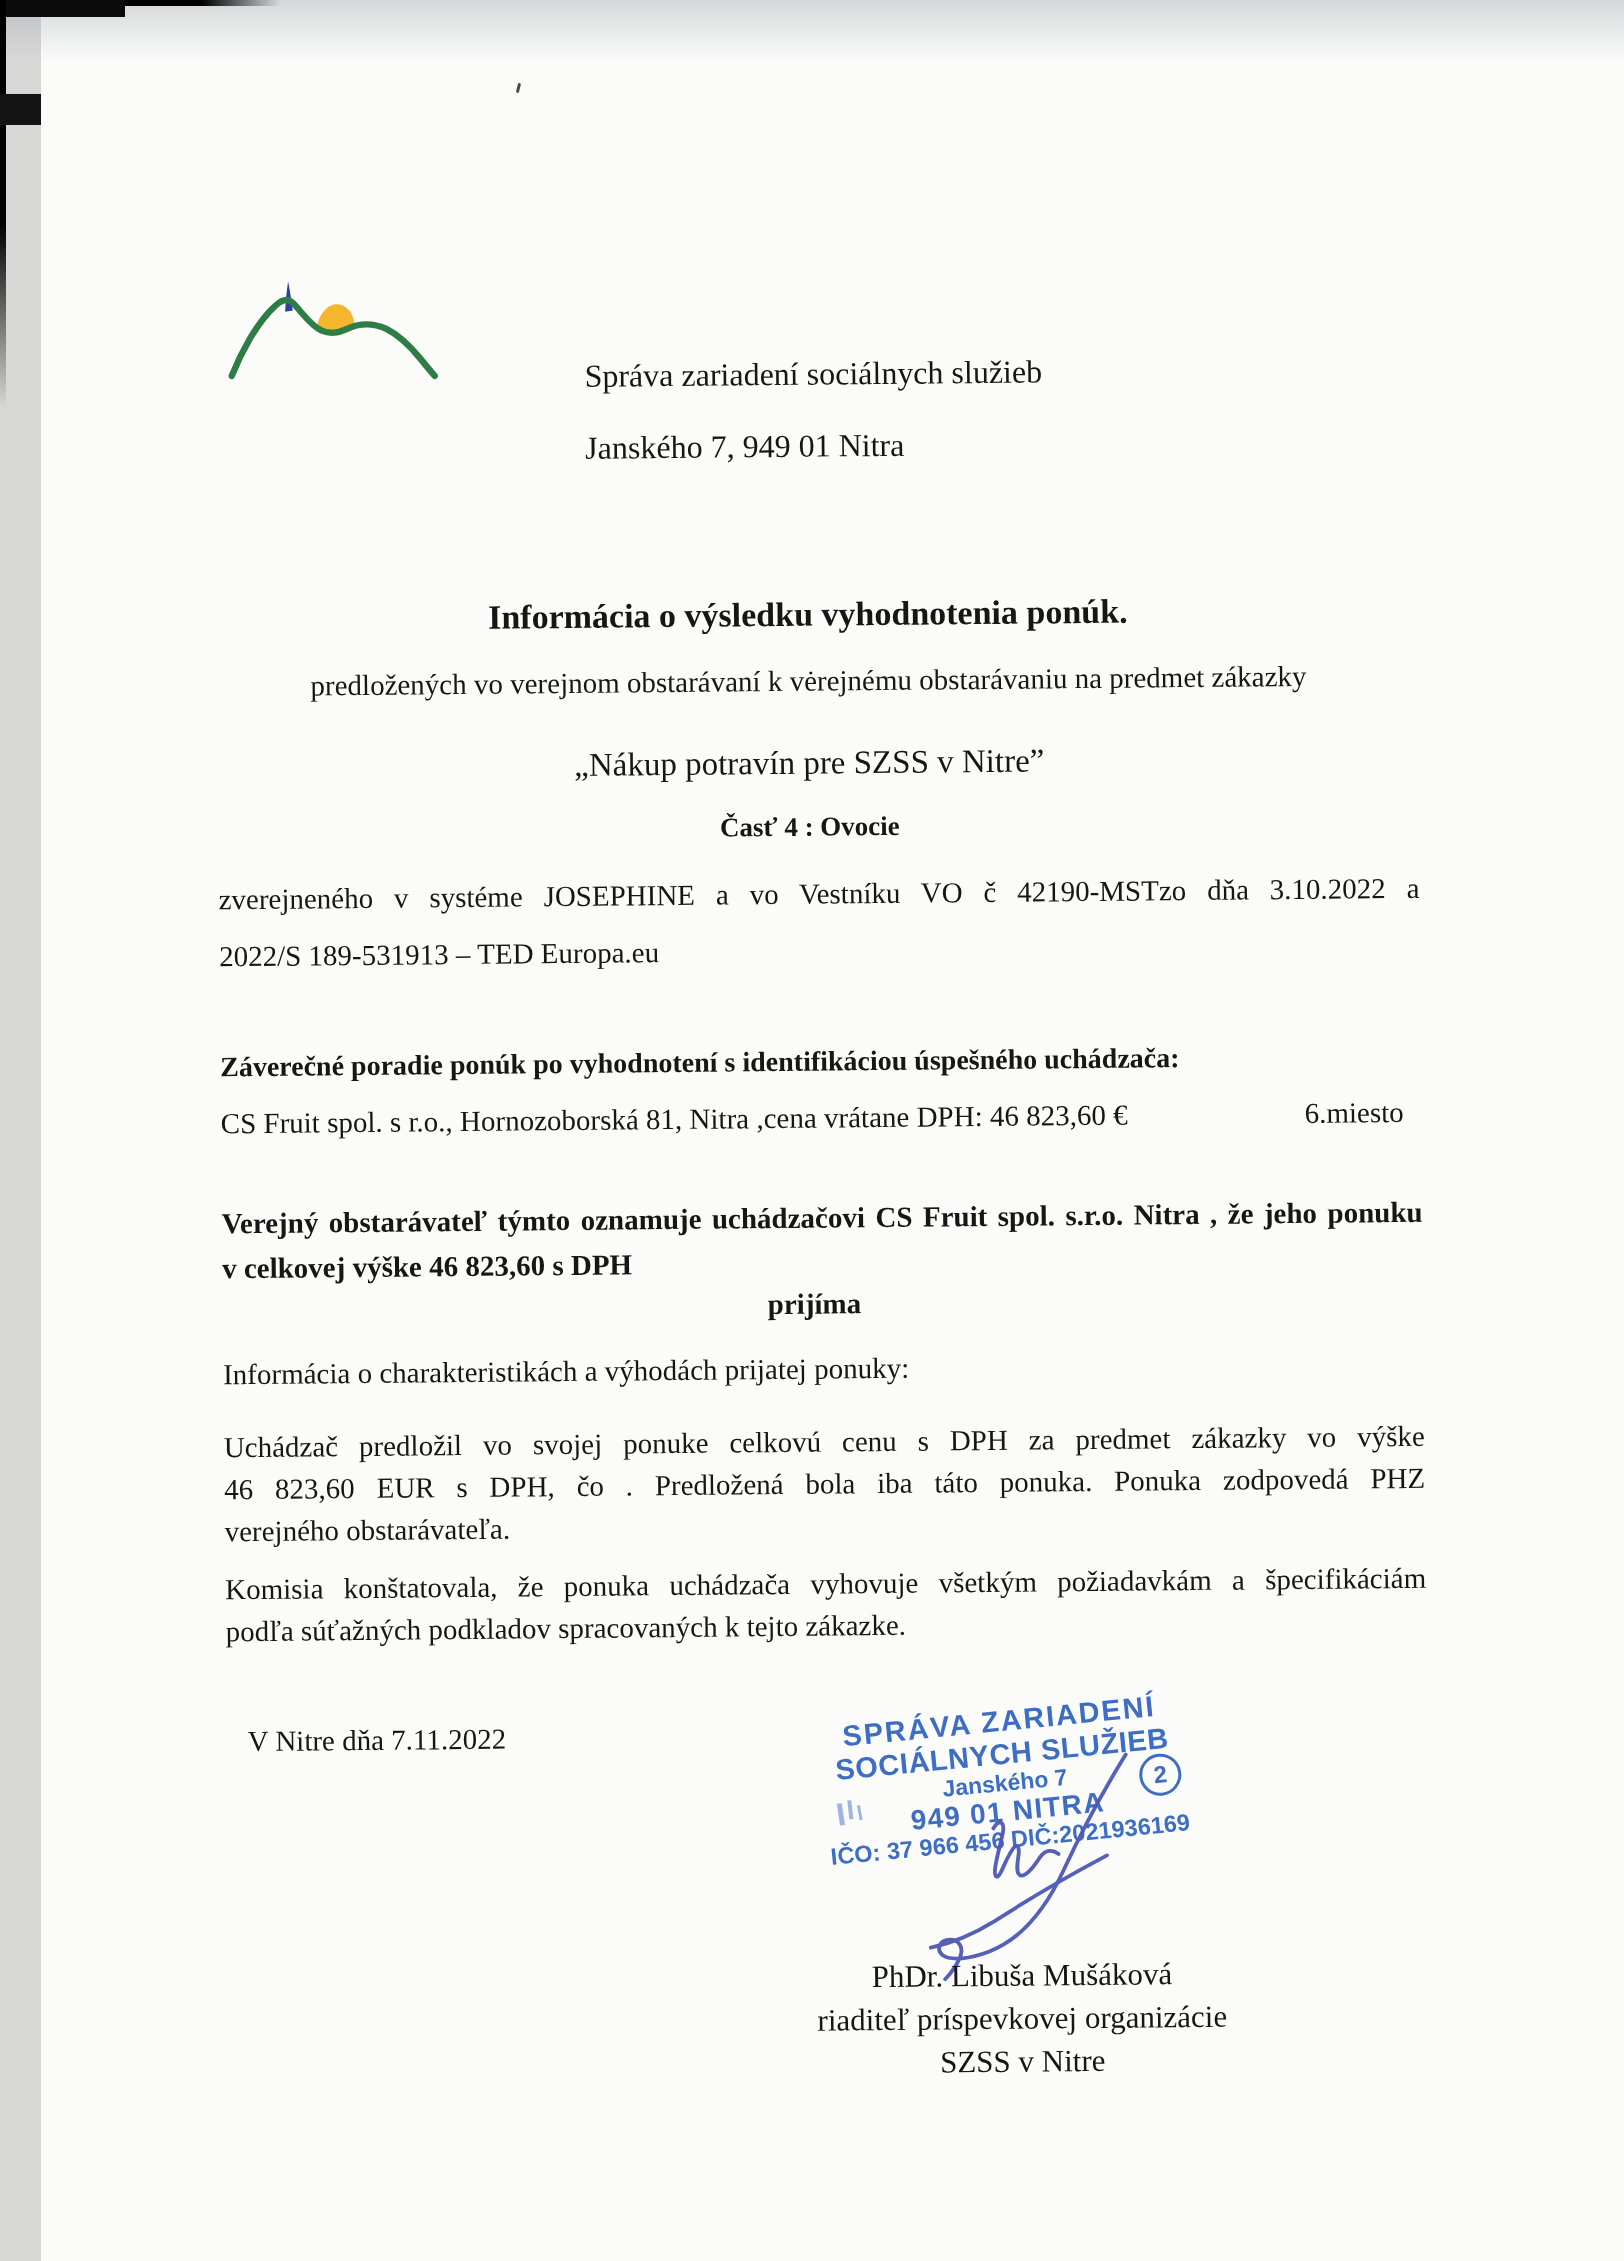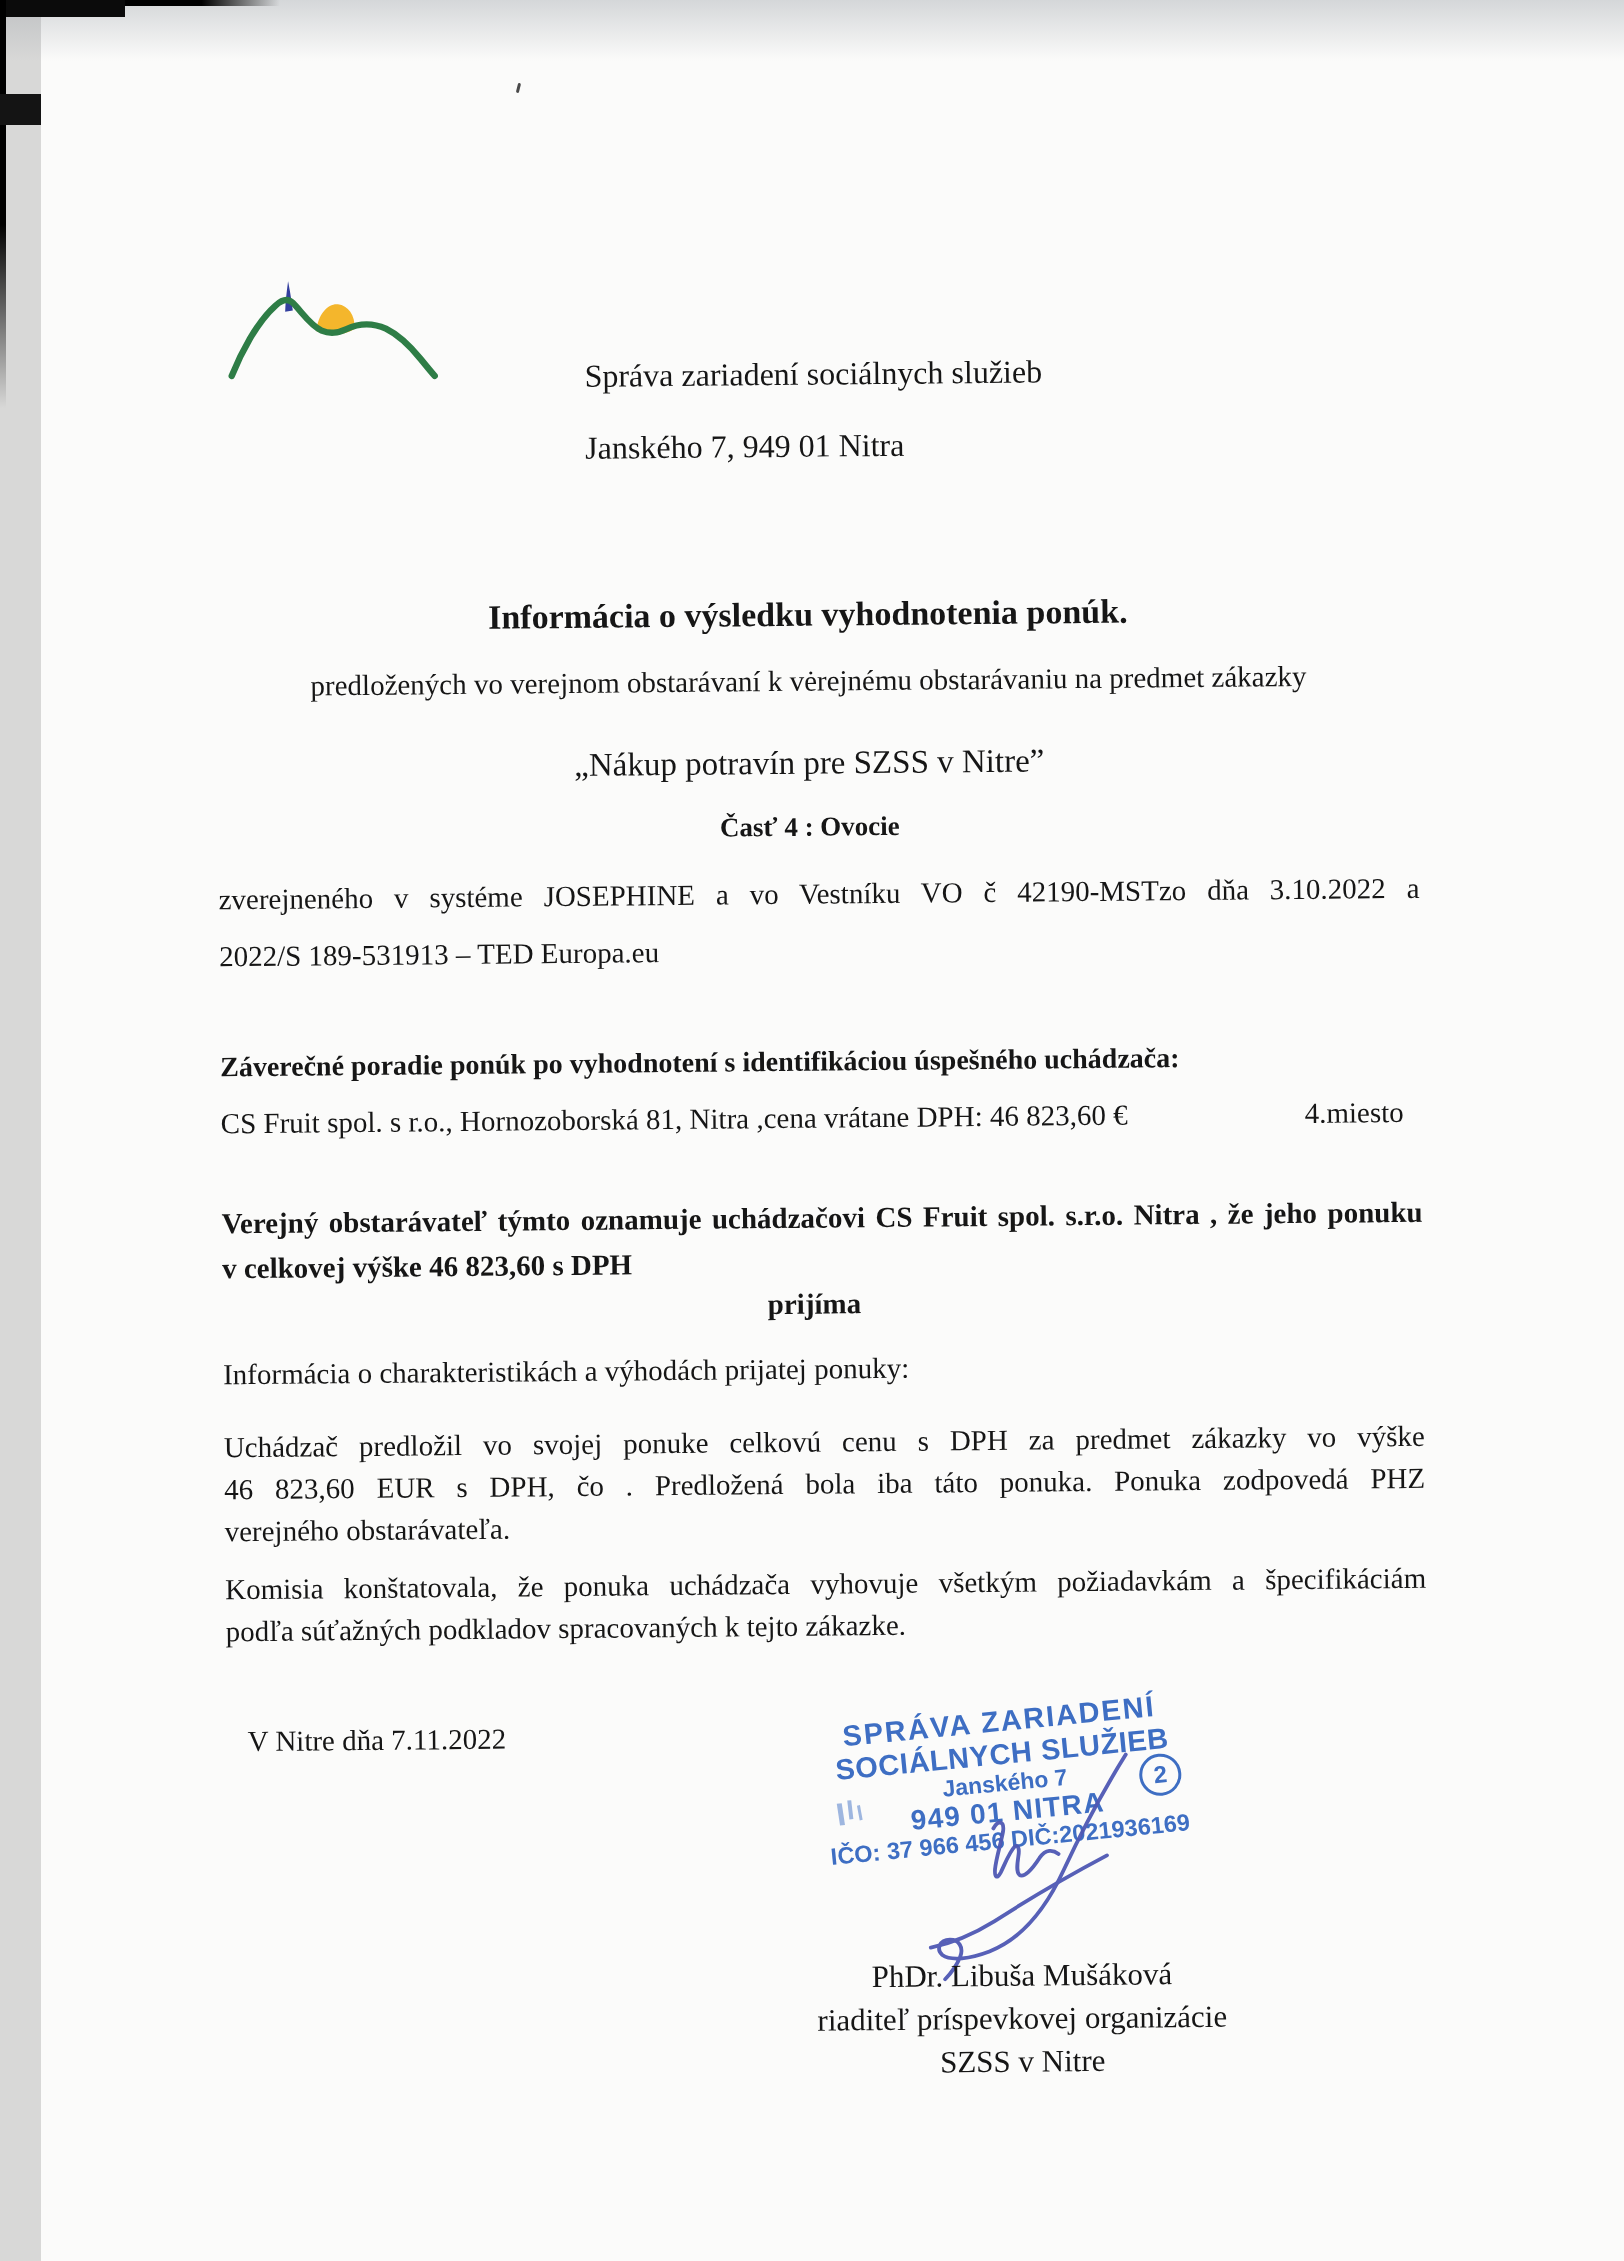--- a/index.html
+++ b/index.html
@@ -86,21 +86,21 @@
   <div class="abs center-band t-part" style="top:817px;">Časť 4 :  Ovocie</div>
 
   <div class="abs body-col t-body lh90" style="top:871px;">
     <div class="jline">zverejneného v systéme JOSEPHINE a vo Vestníku VO č 42190-MSTzo dňa 3.10.2022 a</div>
     <div>2022/S 189-531913 – TED Europa.eu</div>
   </div>
 
   <div class="abs body-col t-body t-bold" style="top:1051px;font-size:28px;">Záverečné poradie ponúk po vyhodnotení s identifikáciou úspešného uchádzača:</div>
   <div class="abs body-col rank-row" style="top:1107px;">
     <span>CS Fruit spol. s r.o., Hornozoborská 81, Nitra ,cena vrátane DPH: 46 823,60 €</span>
-    <span class="place">4.miesto</span>
+    <span class="place">6.miesto</span>
   </div>
 
   <div class="abs body-col t-body t-bold" style="top:1201px;">
     <div class="jline" style="line-height:45px;">Verejný obstarávateľ týmto oznamuje uchádzačovi  CS Fruit spol. s.r.o. Nitra , že jeho ponuku</div>
     <div style="line-height:45px;">v celkovej výške 46 823,60  s DPH</div>
   </div>
   <div class="abs center-band t-body t-bold" style="top:1293px;">prijíma</div>
 
   <div class="abs body-col t-body" style="top:1358px;">Informácia o charakteristikách a výhodách prijatej ponuky:</div>
   <div class="abs body-col t-body lh66" style="top:1426px;">

